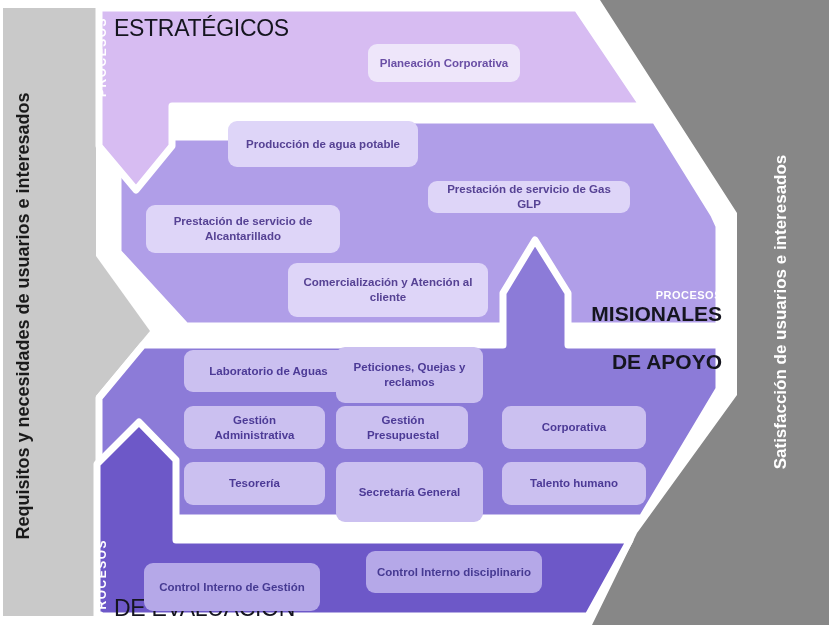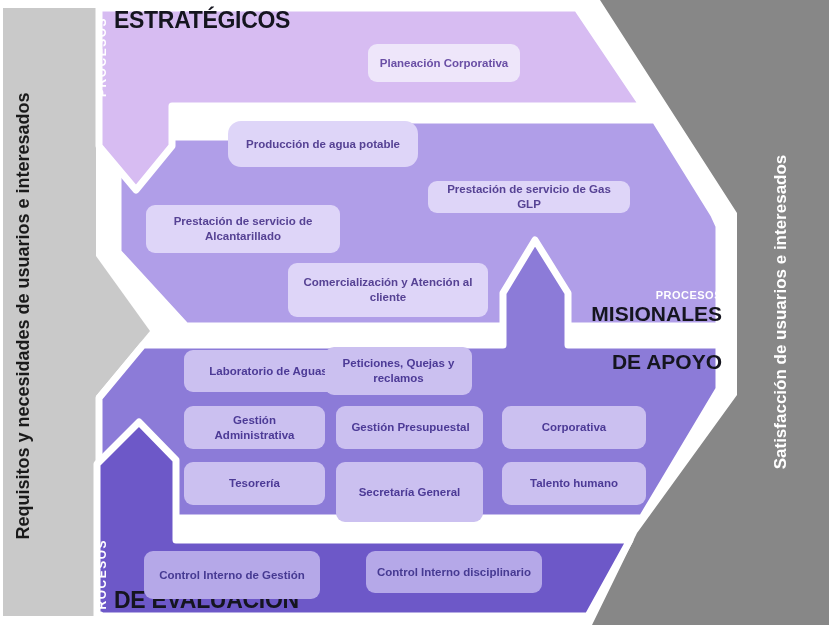--- a/index.html
+++ b/index.html
@@ -41,23 +41,24 @@
     letter-spacing:1.5px;
     text-align:center;
   }
   #vlabel-estrategicos{left:95px;top:101px;width:88px;}
   #vlabel-evaluacion{left:95px;top:619px;width:78px;}
 
   
   .band-title{
     position:absolute;
     color:var(--title-text,#15151f);
-    font-weight:700;
+    font-weight:400;
     letter-spacing:-0.3px;
     line-height:1;
+    margin-top:8px;
   }
   #title-estrategicos{left:114px;top:9px;font-size:23px;}
   #title-evaluacion{left:114px;top:589px;font-size:23px;}
   .right-head{position:absolute;text-align:right;line-height:1;}
   .right-head .mini{
     display:block;color:#ffffff;font-size:11px;font-weight:800;letter-spacing:0.5px;
   }
   .right-head .big{
     display:block;color:var(--title-text,#15151f);font-size:21px;font-weight:800;margin-top:2px;
   }
@@ -78,35 +79,35 @@
   }
   .pbox.s{background:var(--box-estrategicos,#eee6fa);color:var(--box-text-estrategicos,#6a4fa5);}
   .pbox.m{background:var(--box-misionales,#ded5f8);color:var(--box-text-misionales,#564294);}
   .pbox.a{background:var(--box-apoyo,#cbc0f0);color:var(--box-text-apoyo,#4c3a96);}
   .pbox.e{background:var(--box-evaluacion,#b5a8e8);color:var(--box-text-evaluacion,#463a92);}
 
   
   #bx-s0{left:148px;top:44px;width:172px;height:38px;}
   #bx-s1{left:368px;top:44px;width:152px;height:38px;}
   
-  #bx-m0{left:228px;top:121px;width:190px;height:46px;border-radius:13px;}
+  #bx-m0{left:228px;top:121px;width:190px;height:46px;}
   #bx-m1{left:428px;top:181px;width:202px;height:32px;}
   #bx-m2{left:146px;top:205px;width:194px;height:48px;}
   #bx-m3{left:288px;top:263px;width:200px;height:54px;}
   
   #bx-a0{left:184px;top:350px;width:169px;height:42px;}
-  #bx-a1{left:325px;top:347px;width:147px;height:48px;}
+  #bx-a1{left:336px;top:347px;width:147px;height:56px;}
   #bx-a2{left:184px;top:406px;width:141px;height:43px;}
-  #bx-a3{left:336px;top:406px;width:147px;height:43px;padding-left:10px;}
+  #bx-a3{left:336px;top:406px;width:132px;height:43px;padding-left:10px;}
   #bx-a4{left:502px;top:406px;width:144px;height:43px;}
   #bx-a5{left:184px;top:462px;width:141px;height:43px;text-align:center;}
   #bx-a6{left:336px;top:462px;width:147px;height:60px;}
   #bx-a7{left:502px;top:462px;width:144px;height:43px;}
   
-  #bx-e0{left:144px;top:551px;width:176px;height:48px;}
+  #bx-e0{left:144px;top:563px;width:176px;height:48px;}
   #bx-e1{left:366px;top:551px;width:176px;height:42px;}
 </style>
 </head>
 <body>
 
 <div id="stage">
 
   <svg id="shapes" viewBox="0 0 829 625">
 
     <rect x="3" y="8" width="93" height="608" style="fill:var(--left-panel-bg,#c9c9c9)"></rect>

